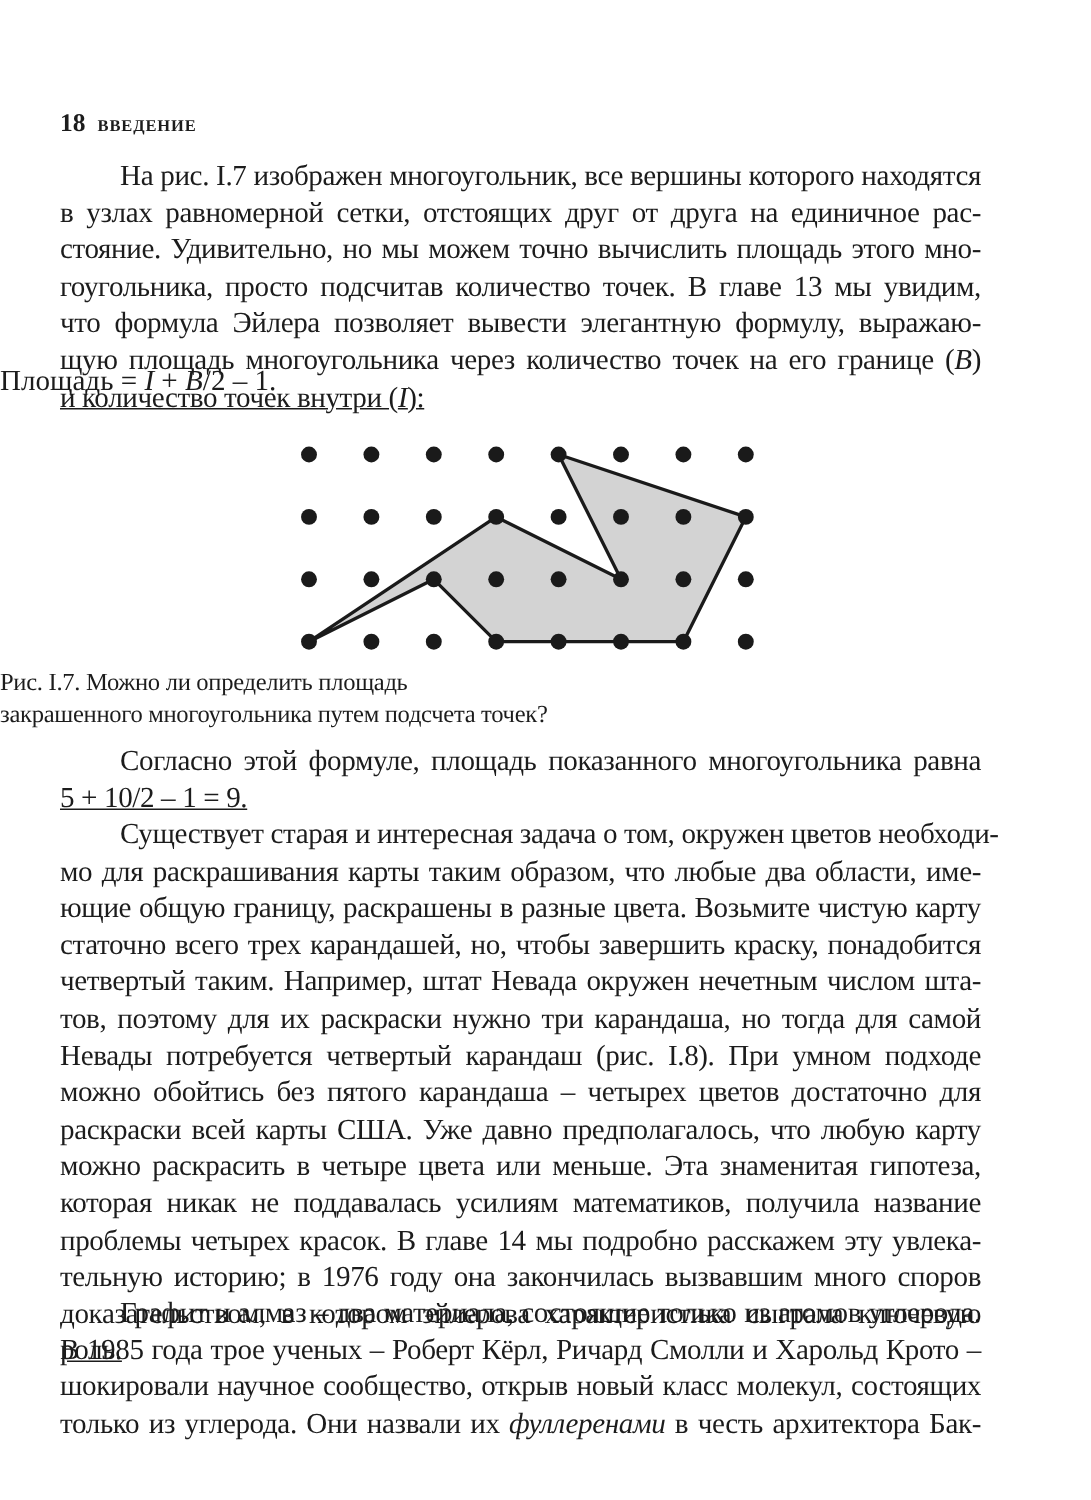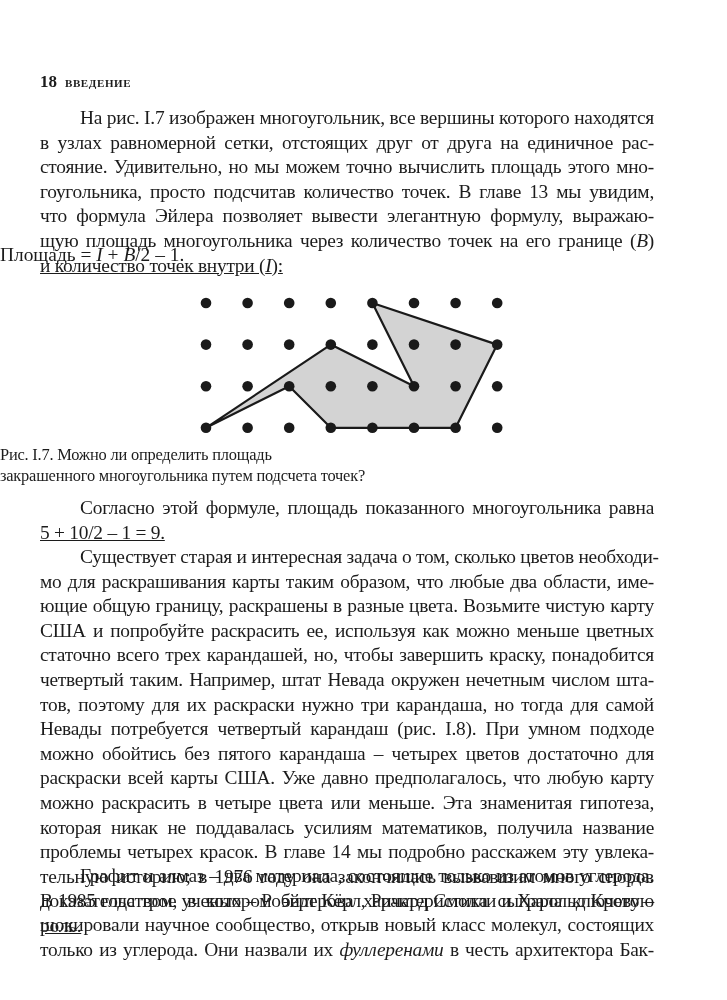--- a/index.html
+++ b/index.html
@@ -93,24 +93,23 @@
     <span>Рис. I.7. Можно ли определить площадь</span>
     <span>закрашенного многоугольника путем подсчета точек?</span>
   </div>
 
   <div class="text-block" style="top:480px">
     <span class="line indent">Согласно этой формуле, площадь показанного многоугольника равна</span>
     <span class="line last">5 + 10/2 – 1 = 9.</span>
   </div>
 
   <div class="text-block" style="top:529px">
-    <span class="line indent">Существует старая и интересная задача о том, сколько цветов необходи-</span>
+    <span class="line indent">Существует старая и интересная задача о том, окружен цветов необходи-</span>
     <span class="line">мо для раскрашивания карты таким образом, что любые два области, име-</span>
     <span class="line">ющие общую границу, раскрашены в разные цвета. Возьмите чистую карту</span>
-    <span class="line">США и попробуйте раскрасить ее, используя как можно меньше цветных</span>
     <span class="line">статочно всего трех карандашей, но, чтобы завершить краску, понадобится</span>
     <span class="line">четвертый таким. Например, штат Невада окружен нечетным числом шта-</span>
     <span class="line">тов, поэтому для их раскраски нужно три карандаша, но тогда для самой</span>
     <span class="line">Невады потребуется четвертый карандаш (рис. I.8). При умном подходе</span>
     <span class="line">можно обойтись без пятого карандаша – четырех цветов достаточно для</span>
     <span class="line">раскраски всей карты США. Уже давно предполагалось, что любую карту</span>
     <span class="line">можно раскрасить в четыре цвета или меньше. Эта знаменитая гипотеза,</span>
     <span class="line">которая никак не поддавалась усилиям математиков, получила название</span>
     <span class="line">проблемы четырех красок. В главе 14 мы подробно расскажем эту увлека-</span>
     <span class="line">тельную историю; в 1976 году она закончилась вызвавшим много споров</span>

